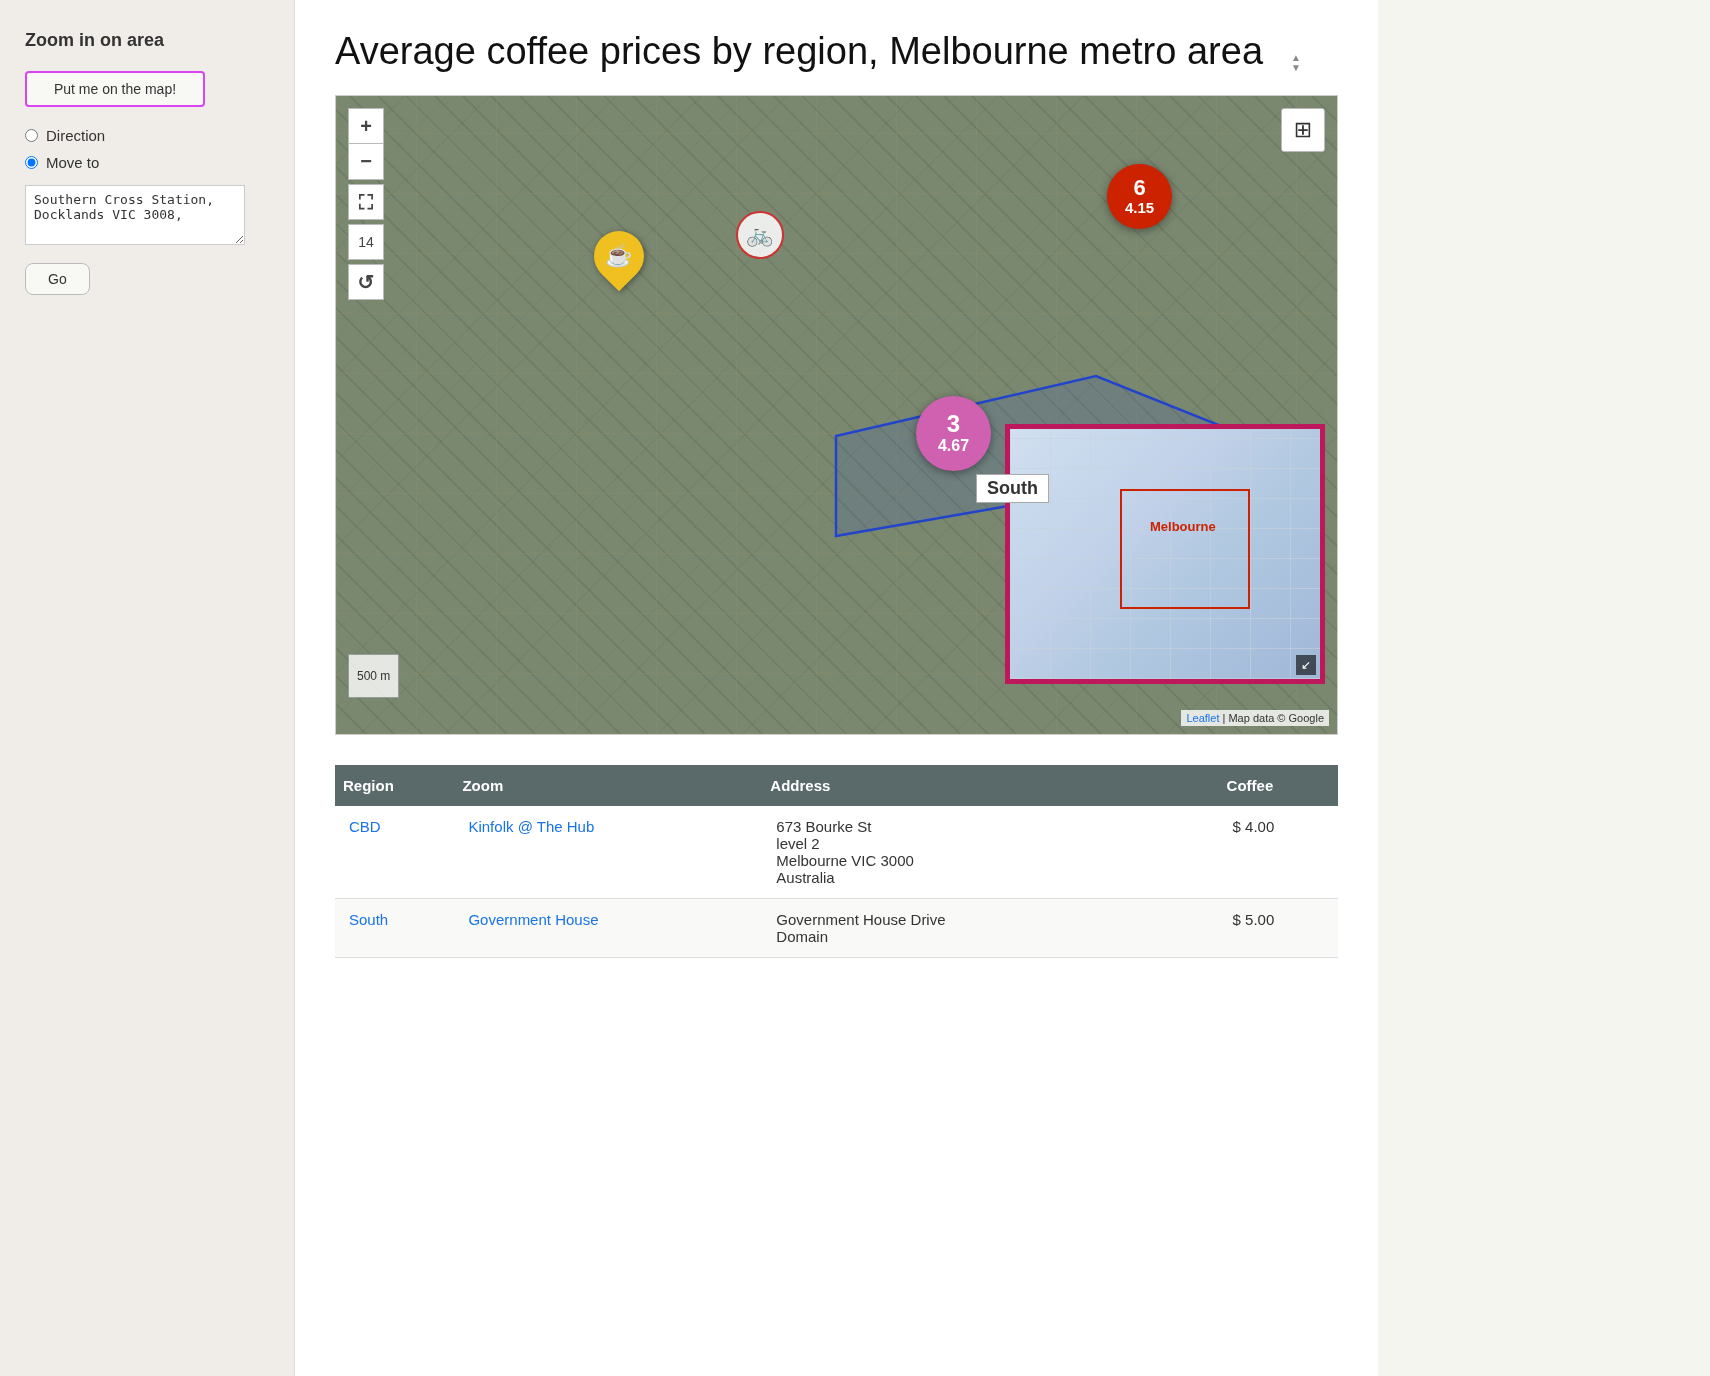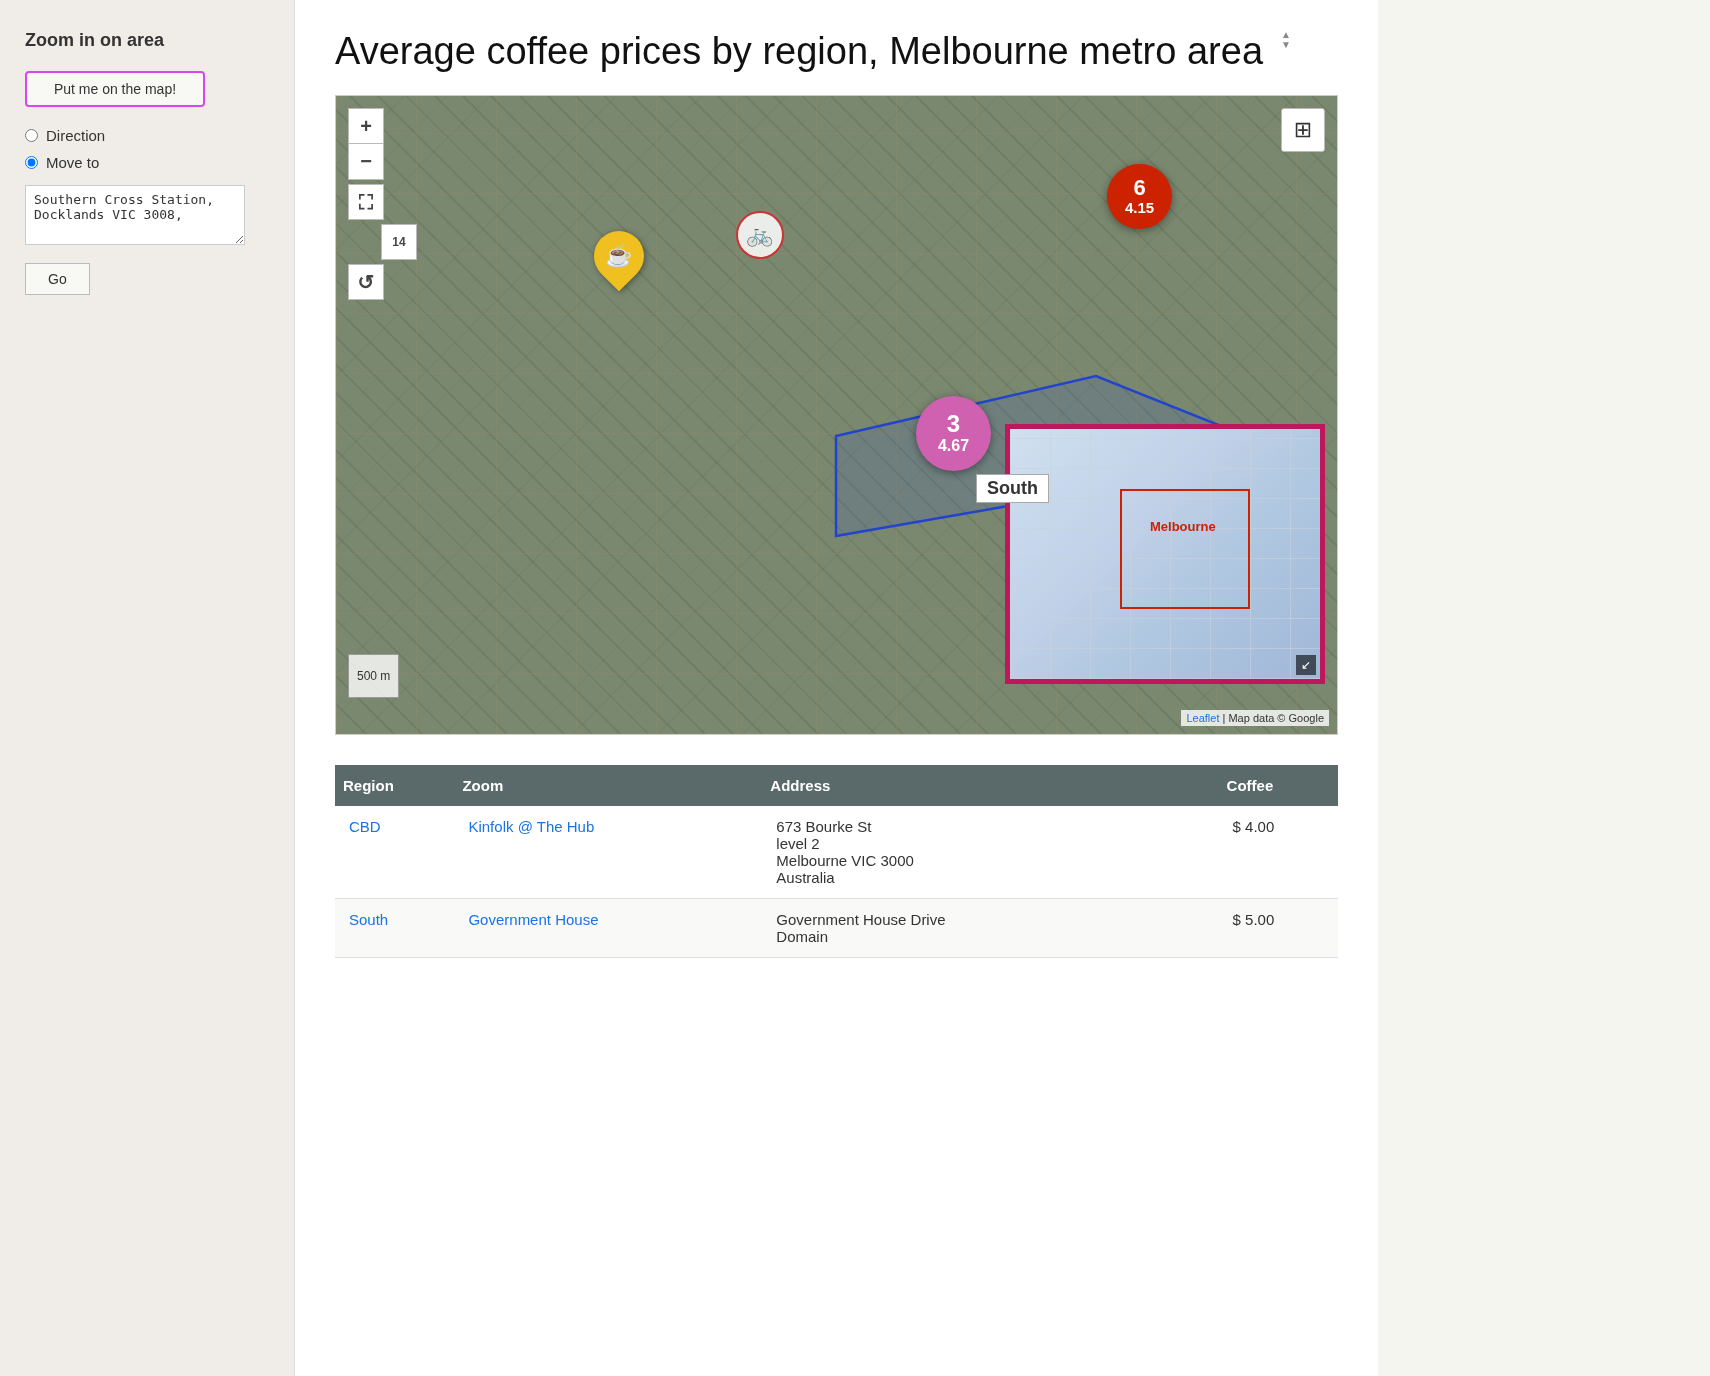--- a/index.html
+++ b/index.html
@@ -66,41 +66,41 @@
       background: #fff;
       resize: vertical;
       margin-bottom: 14px;
       color: #333;
     }
 
     .go-btn {
       padding: 7px 22px;
       background: #f8f8f5;
       border: 1px solid #bbb;
-      border-radius: 0;
+      border-radius: 8px;
       cursor: pointer;
       font-size: 14px;
       color: #333;
     }
 
     
     .main-content {
       flex: 1;
       padding: 30px 40px 30px 40px;
       background: #fff;
     }
 
     .page-title {
       font-size: 38px;
       font-weight: normal;
       color: #111;
       margin-bottom: 22px;
       display: flex;
-      align-items: flex-start;
-      gap: 14px;
+      align-items: flex-end;
+      gap: 24px;
     }
 
     .sort-icons {
       display: flex;
       flex-direction: column;
       margin-left: 4px;
     }
     .sort-icons span {
       font-size: 10px;
       line-height: 1;
@@ -171,23 +171,22 @@
       display: flex;
       align-items: center;
       justify-content: center;
       font-size: 20px;
       font-weight: bold;
       cursor: pointer;
       color: #444;
       user-select: none;
     }
     .map-btn.num {
-      font-size: 12px;
-      font-weight: bold;
-      margin-left: 33px;
+      font-size: 14px;
+      font-weight: normal;
     }
     .map-btn + .map-btn {
       border-top: none;
     }
     .map-btn-group {
       display: flex;
       flex-direction: column;
       margin-bottom: 4px;
     }
 

